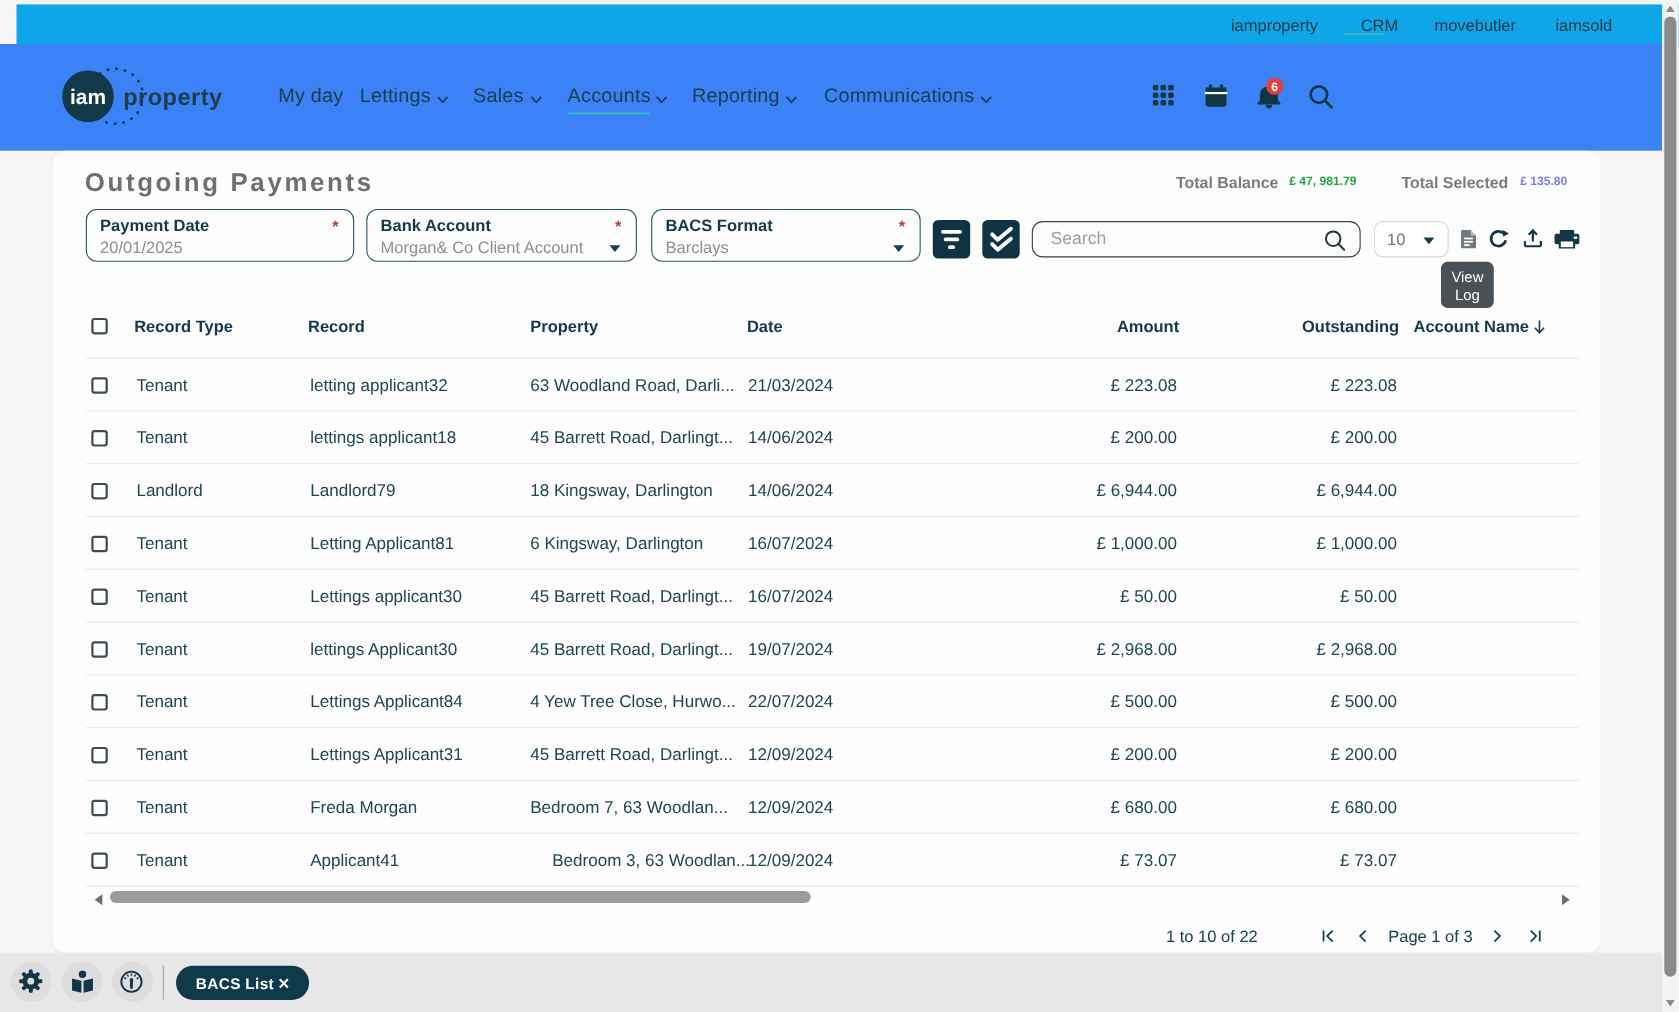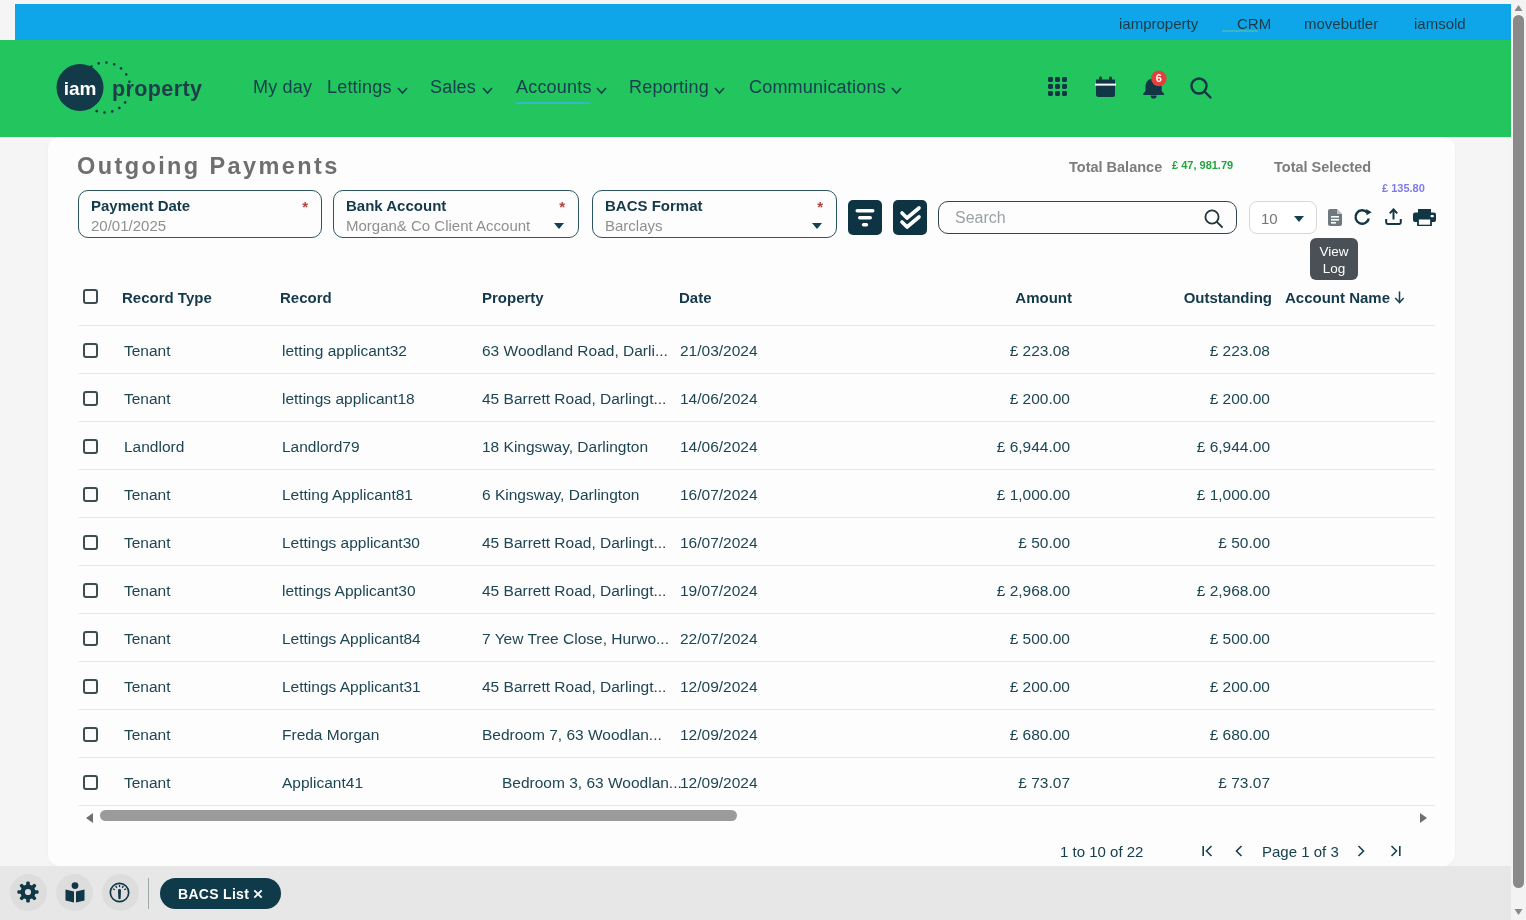--- a/index.html
+++ b/index.html
@@ -6,21 +6,21 @@
 html,body { width:1526px; height:920px; overflow:hidden; }
 body { font-family:"Liberation Sans", sans-serif; background:#f5f5f5; position:relative; }
 .abs { position:absolute; }
 
 
 #topbar { position:absolute; left:0; top:4px; width:1511px; height:40px; background:#0ea5e9;margin-left:15px; }
 #topbar .lk { position:absolute; top:11px; font-size:15px; color:#1b3a47; }
 #crm-ul { position:absolute; left:1222px; top:30px; width:36px; height:2px; background:#35b7c8; }
 
 
-#header { position:absolute; left:0; top:40px; width:1511px; height:97px; background:#22c55e; }
+#header { position:absolute; left:0; top:40px; width:1511px; height:97px; background:#3b82f6; }
 .nav { position:absolute; top:37px; font-size:18px; color:#16404e; letter-spacing:0.2px; }
 .chev { position:absolute; top:44px; width:13px; height:13px; }
 #acc-ul { position:absolute; left:516px; top:62px; width:74px; height:2px; background:#35b7c8; }
 #myacct { position:absolute; left:1243px; top:24px; width:211px; height:48px; border-radius:24px; background:#f9a60d; }
 #myacct span { position:absolute; left:80px; top:13px; font-size:19px; font-weight:bold; color:#14333f; }
 
 
 #card { position:absolute; left:48px; top:137px; width:1407px; height:729px; background:#fdfdfd; border-radius:12px; box-shadow:0 1px 3px rgba(0,0,0,0.04); }
 #title { position:absolute; left:29px; top:16px; font-size:23.5px; font-weight:bold; color:#6f6f6f; letter-spacing:2.4px; }
 .tot-lbl { position:absolute; top:22px; font-size:14.5px; font-weight:bold; color:#7c7c7c; }
@@ -141,21 +141,21 @@
     <line x1="15.5" y1="15.5" x2="21.5" y2="21.5" stroke="#113645" stroke-width="2.4" stroke-linecap="round"></line>
   </svg>
 
 </div>
 
 <div id="card">
   <div id="title">Outgoing Payments</div>
   <span class="tot-lbl" style="left:1021px;">Total Balance</span>
   <span class="tot-val" style="left:1124px; color:#1fa63d;">£ 47, 981.79</span>
   <span class="tot-lbl" style="left:1226px;">Total Selected</span>
-  <span class="tot-val" style="left:1334px; color:#7f7aea;margin-top:23px;">£ 135.80</span>
+  <span class="tot-val" style="left:1334px; color:#7f7aea;">£ 135.80</span>
 
   <div class="fbox" style="left:30px; width:244px;">
     <span class="lbl">Payment Date</span>
       <span class="val">20/01/2025</span>
       <span class="ast">*</span>
   </div>
   <div class="fbox" style="left:285px; width:246px;">
     <span class="lbl">Bank Account</span>
       <span class="val">Morgan&amp; Co Client Account</span>
       <span class="ast">*</span>
@@ -275,21 +275,21 @@
   <span class="td" style="left:76px; top:445px;">Tenant</span>
   <span class="td" style="left:234px; top:445px;">lettings Applicant30</span>
   <span class="td" style="left:434px; top:445px;">45 Barrett Road, Darlingt...</span>
   <span class="td" style="left:632px; top:445px;">19/07/2024</span>
   <span class="td" style="right:385px; top:445px;">£ 2,968.00</span>
   <span class="td" style="right:185px; top:445px;">£ 2,968.00</span>
   <div class="hl" style="top:476px;"></div>
   <div class="cb" style="top:494px;"></div>
   <span class="td" style="left:76px; top:493px;">Tenant</span>
   <span class="td" style="left:234px; top:493px;">Lettings Applicant84</span>
-  <span class="td" style="left:434px; top:493px;">7 Yew Tree Close, Hurwo...</span>
+  <span class="td" style="left:434px; top:493px;">4 Yew Tree Close, Hurwo...</span>
   <span class="td" style="left:632px; top:493px;">22/07/2024</span>
   <span class="td" style="right:385px; top:493px;">£ 500.00</span>
   <span class="td" style="right:185px; top:493px;">£ 500.00</span>
   <div class="hl" style="top:524px;"></div>
   <div class="cb" style="top:542px;"></div>
   <span class="td" style="left:76px; top:541px;">Tenant</span>
   <span class="td" style="left:234px; top:541px;">Lettings Applicant31</span>
   <span class="td" style="left:434px; top:541px;">45 Barrett Road, Darlingt...</span>
   <span class="td" style="left:632px; top:541px;">12/09/2024</span>
   <span class="td" style="right:385px; top:541px;">£ 200.00</span>

